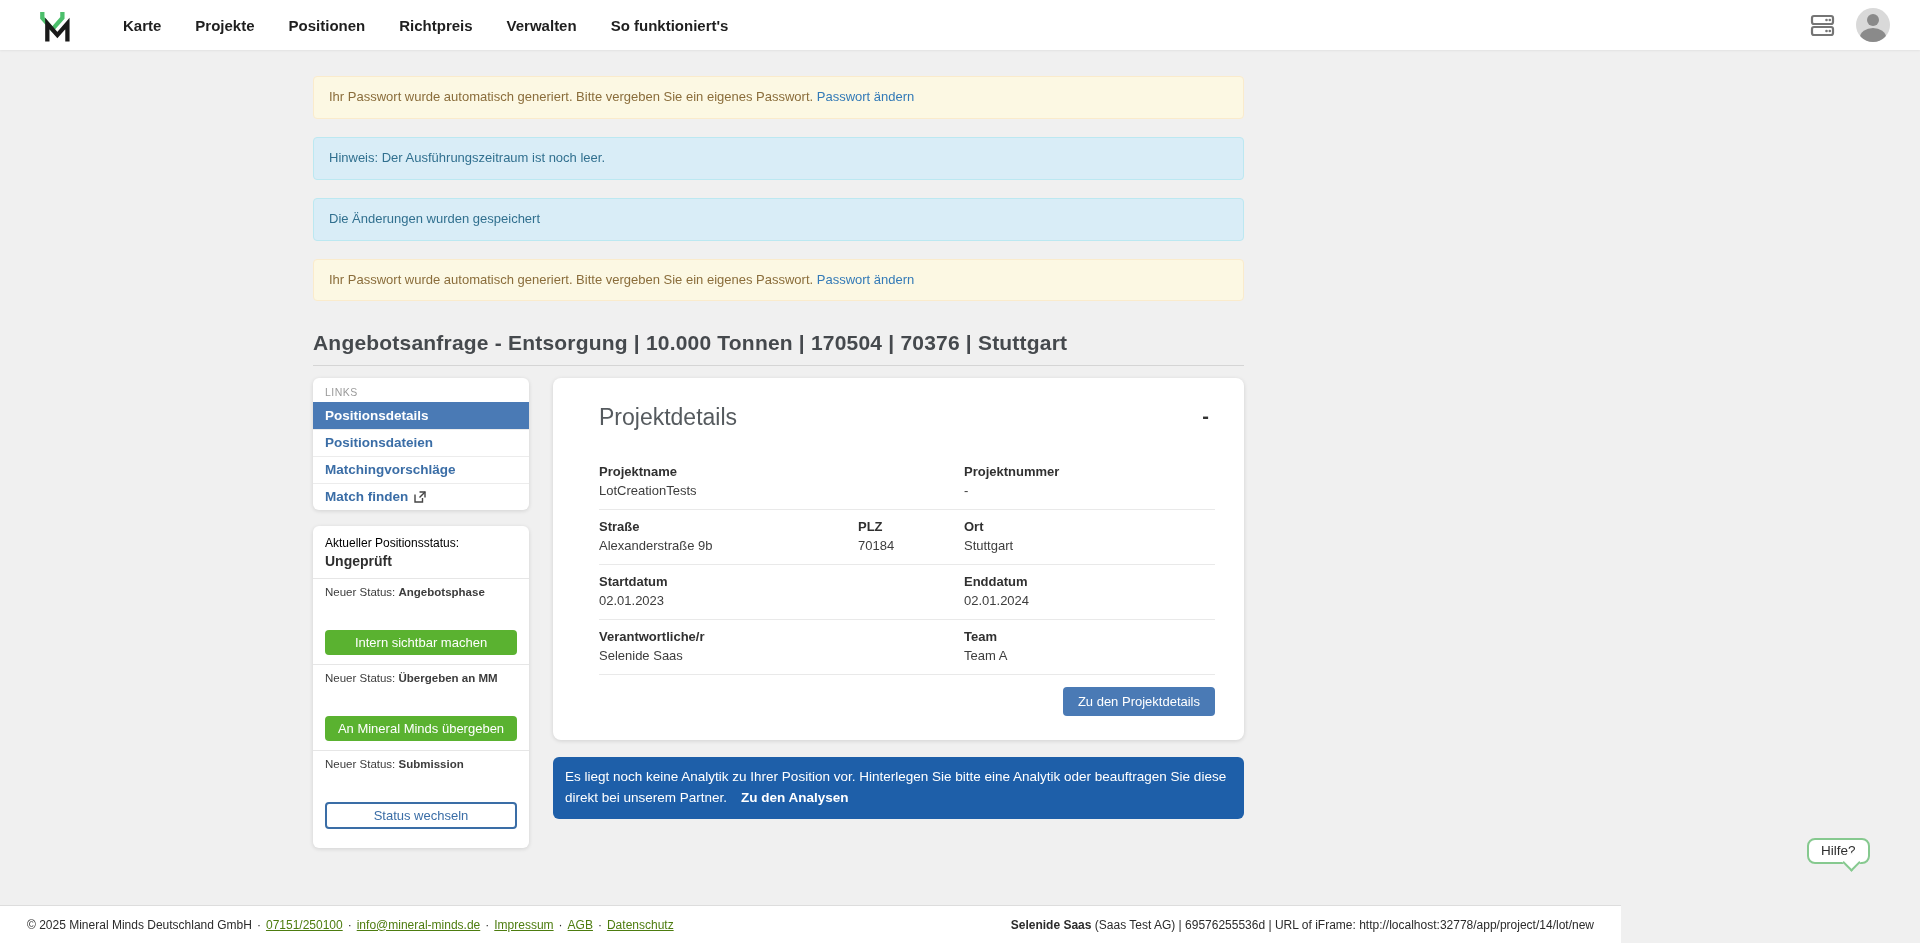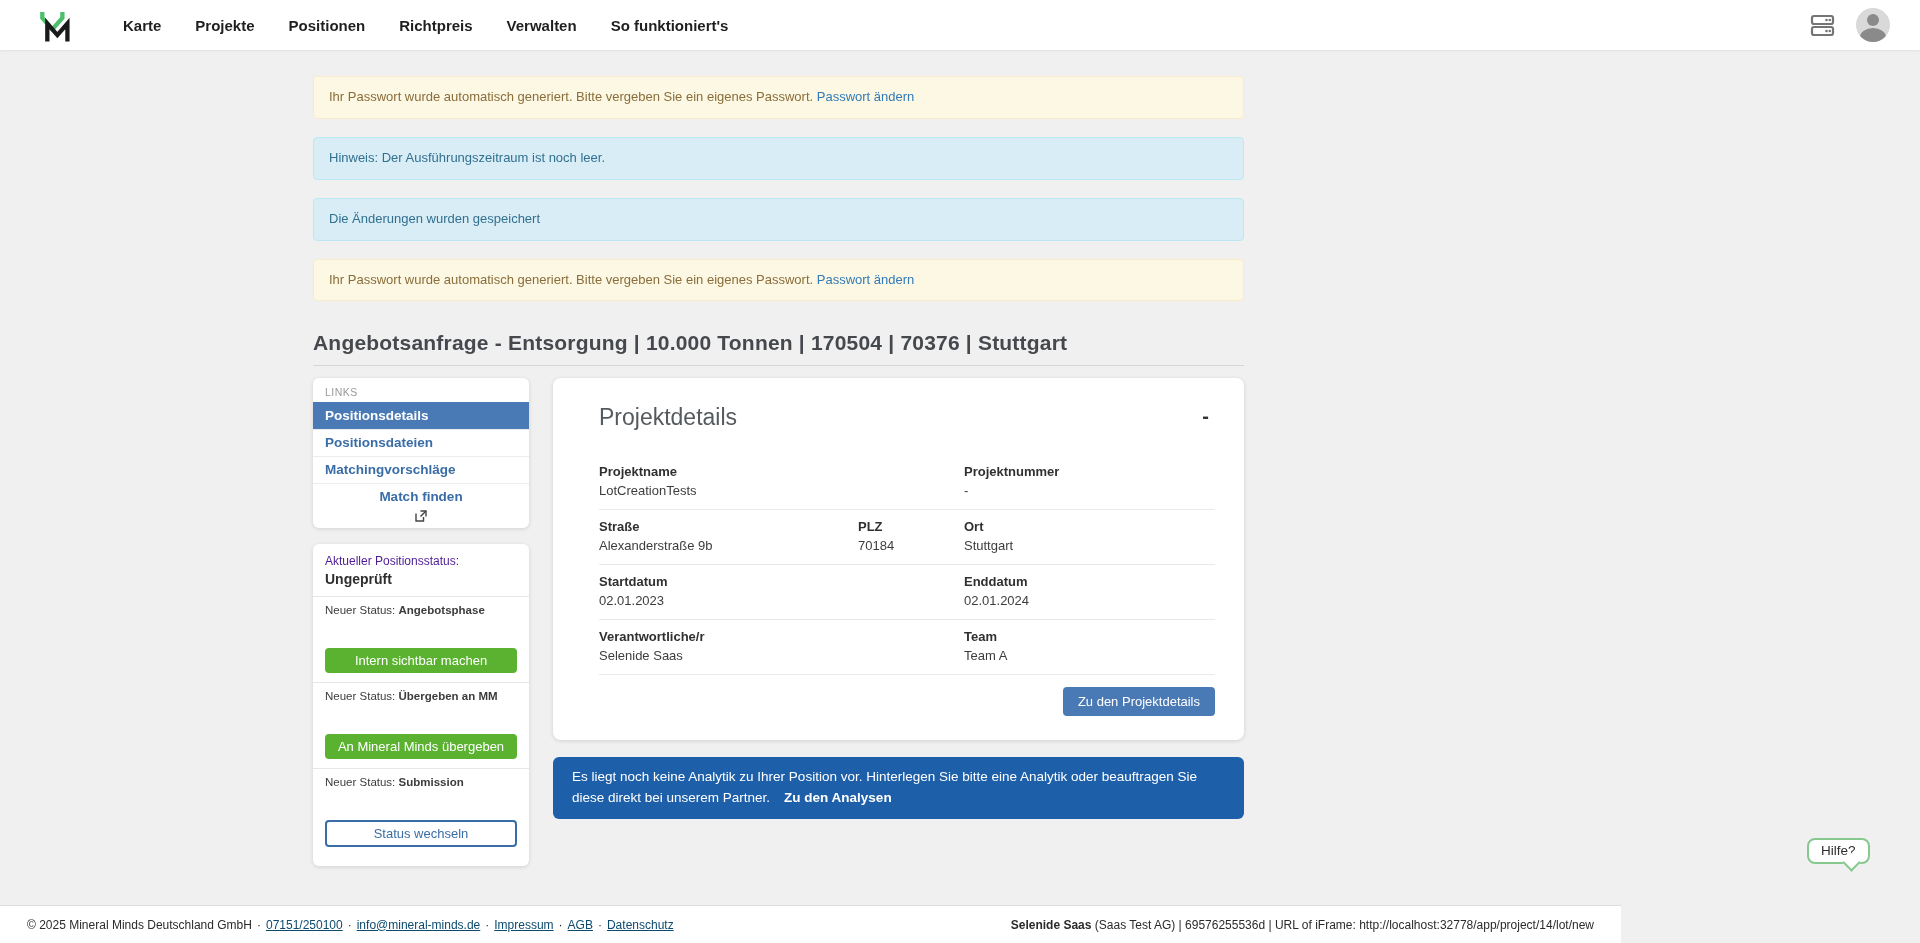--- a/index.html
+++ b/index.html
@@ -43,27 +43,27 @@
   .left-col { width:216px; flex-shrink:0; }
   .right-col { flex:1; }
 
   .card { background:#ffffff; border-radius:6px; box-shadow:0 1px 4px rgba(0,0,0,.13); }
 
   
   .links-header { padding:8px 12px 4px; font-size:10.5px; color:#9a9a9a; letter-spacing:.5px; }
   .link-item { padding:5px 12px 6px; font-size:13.5px; font-weight:700; color:#3a6da6;
     border-top:1px solid #ececec; cursor:pointer; display:flex; align-items:center; gap:6px; }
   .link-item.active { background:#4a7ab5; color:#ffffff; border-top-color:#4a7ab5; }
-  .link-item:last-child { border-radius:0 0 6px 6px;flex-direction:column; }
+  .link-item:last-child { border-radius:0 0 6px 6px; }
   .ext-icon { display:inline-flex; }
 
   
   .status-card { margin-top:16px; padding-bottom:10px; }
   .status-head { padding:10px 12px 9px; }
-  .status-label { font-size:12px; color:#4c1d95; }
+  .status-label { font-size:12px; color:#000000; }
   .status-value { font-size:14px; font-weight:700; color:#2f2f2f; margin-top:3px; }
   .status-step { border-top:1px solid #e6e6e6; padding:7px 12px 9px; }
   .step-caption { font-size:11.5px; color:#3c3c3c; margin-bottom:7px; }
   .step-caption b { font-weight:700; }
   .btn { display:block; width:100%; border:none; border-radius:4px; font-size:13px;
     padding:5px 4px; cursor:pointer; text-align:center;
     font-family:"Liberation Sans","DejaVu Sans",sans-serif;margin-top:32px; }
   .btn-green { background:#5ab230; color:#ffffff; }
   .btn-outline { background:#ffffff; color:#3a6da6; border:2px solid #3a6da6; padding:4px 4px; }
 
@@ -79,38 +79,38 @@
   .cell .f-value { font-size:13px; color:#3d3d3d; line-height:17px; margin-top:2px; }
   .span2 { grid-column:1 / 3; }
   .pc-footer { border-top:1px solid #e9e9e9; padding:12px 0 12px; display:flex;
     justify-content:flex-end; }
   .btn-blue { background:#4a7ab5; color:#fff; border:none; border-radius:4px;
     font-size:13px; padding:7px 15px; cursor:pointer;
     font-family:"Liberation Sans","DejaVu Sans",sans-serif; }
 
   
   .banner { margin-top:17px; background:#1e5fa9; border-radius:6px; color:#ffffff;
-    padding:10px 19px; font-size:13.5px; line-height:1.55; }
+    padding:10px 12px; font-size:13.5px; line-height:1.55; }
   .banner a { color:#ffffff; font-weight:700; text-decoration:none; cursor:pointer;
     margin-left:14px; }
 
   
   .help-bubble { position:absolute; left:1807px; top:838px; background:#ffffff;
     border:2px solid #86c98f; border-radius:8px; padding:3px 12px 4px; font-size:13.5px;
     color:#2e2e2e; cursor:pointer; z-index:6; }
   .help-bubble::after { content:""; position:absolute; right:10px; bottom:-7px;
     width:11px; height:11px; background:#ffffff; border-right:2px solid #86c98f;
     border-bottom:2px solid #86c98f; transform:rotate(45deg); }
 
   
   .footer { position:absolute; left:0; bottom:0; width:1621px; height:38px;
     background:#ffffff; border-top:1px solid #ddd; display:flex; align-items:center;
     justify-content:space-between; padding:0 27px; font-size:12px; color:#2b2b2b; z-index:5; }
   .footer-left { display:flex; align-items:center; gap:5px; white-space:nowrap; }
-  .footer a { color:#0c4a6e; text-decoration:underline; cursor:pointer; }
+  .footer a { color:#4d7c0f; text-decoration:underline; cursor:pointer; }
   .footer .sep { color:#2b2b2b; }
   .footer-right { white-space:nowrap; color:#2b2b2b; }
   .footer-right b { font-weight:700; }
 </style>
 </head>
 <body>
 
 <div class="navbar">
   <div class="logo">
     <svg width="33" height="36" viewBox="0 0 46 50">

